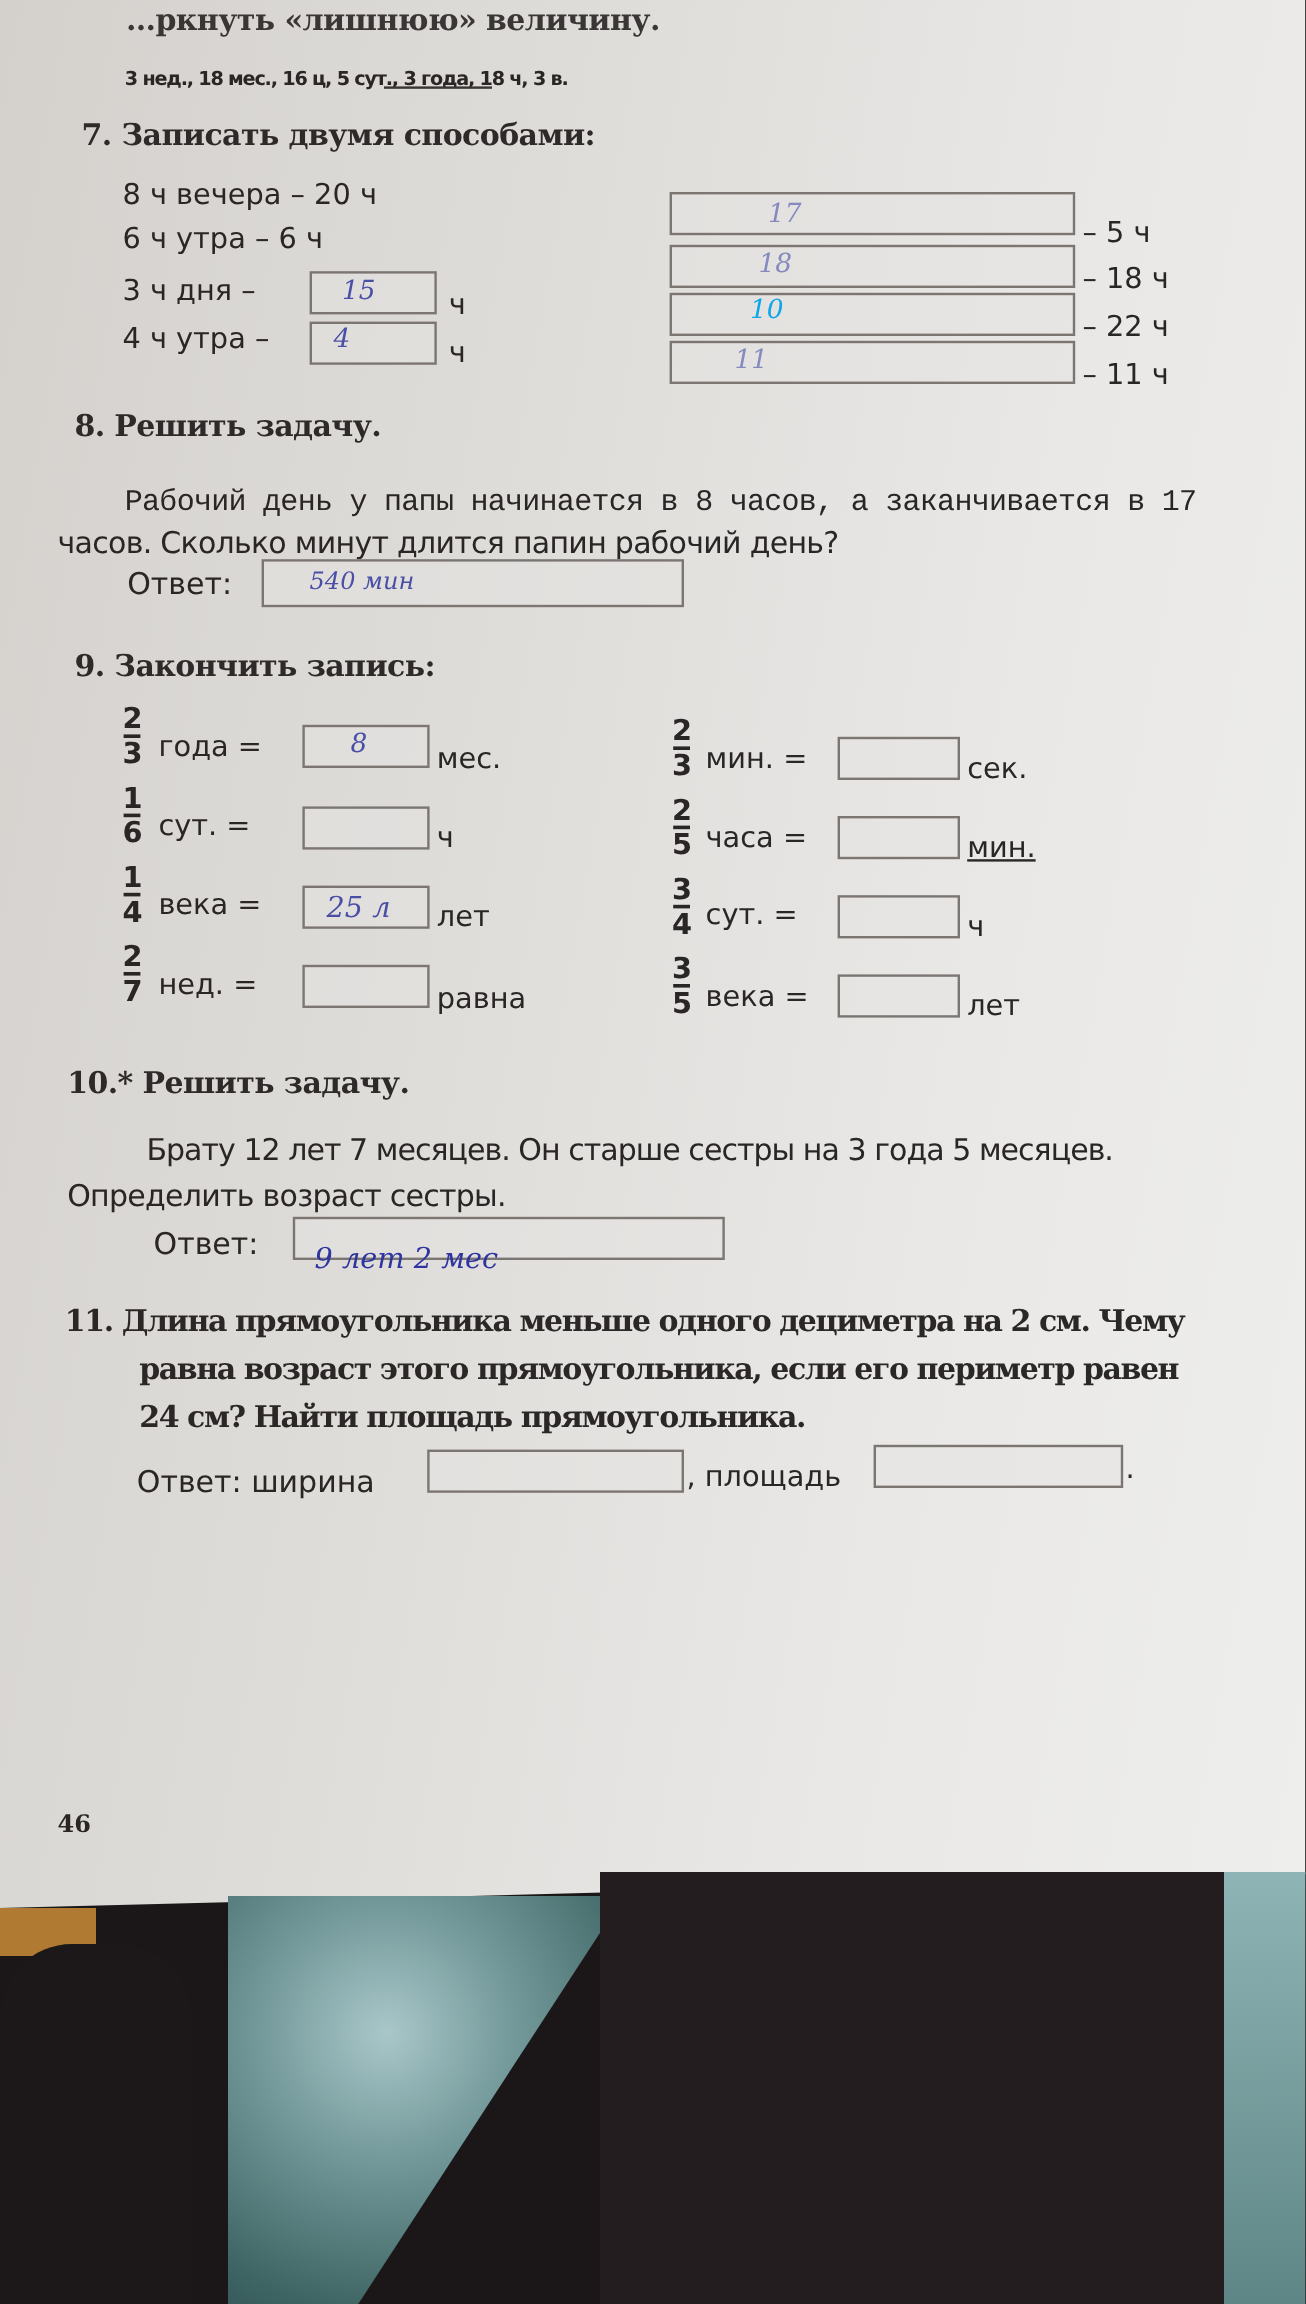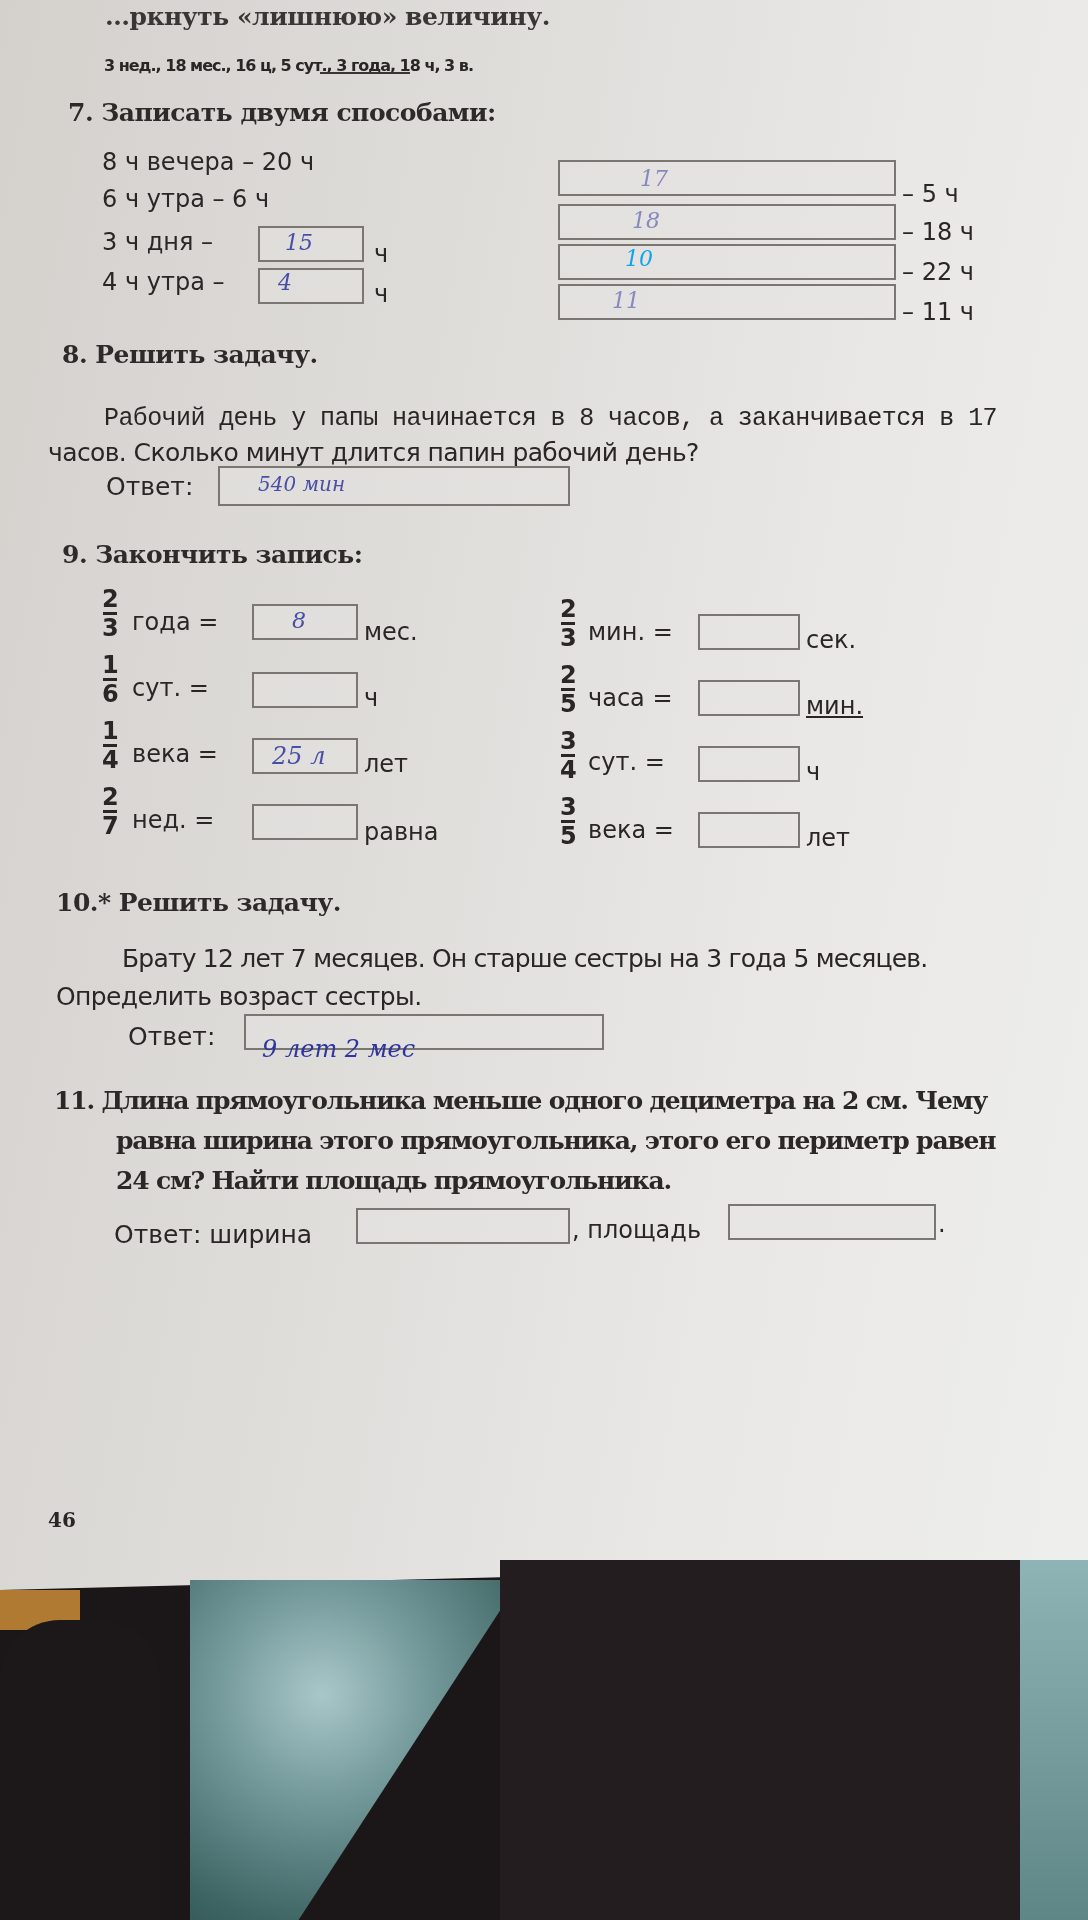--- a/index.html
+++ b/index.html
@@ -170,21 +170,21 @@
 <div class="txt" style="left:806px; top:824px;">лет</div>
 
 <div class="txt heading" style="left:56px; top:888px;">10.* Решить задачу.</div>
 <div class="txt" style="left:122px; top:944px; font-size:25px; letter-spacing:-0.8px;">Брату 12 лет 7 месяцев. Он старше сестры на 3 года 5 месяцев.</div>
 <div class="txt" style="left:56px; top:982px; font-size:25px; letter-spacing:-0.6px;">Определить возраст сестры.</div>
 <div class="txt" style="left:128px; top:1022px; font-size:25px;">Ответ:</div>
 <div class="box" style="left:244px; top:1014px; width:360px; height:36px;"></div>
 <div class="hand" style="left:262px; top:1018px; color:#2f35a0; font-size:24px;margin-top:17px;">9 лет 2 мес</div>
 
 <div class="txt serif" style="left:54px; top:1086px; font-size:25px; letter-spacing:-1.2px;">11. Длина прямоугольника меньше одного дециметра на 2 см. Чему</div>
-<div class="txt serif" style="left:116px; top:1126px; font-size:25px; letter-spacing:-1.2px;">равна ширина этого прямоугольника, этого его периметр равен</div>
+<div class="txt serif" style="left:116px; top:1126px; font-size:25px; letter-spacing:-1.2px;">равна возраст этого прямоугольника, если его периметр равен</div>
 <div class="txt serif" style="left:116px; top:1166px; font-size:25px; letter-spacing:-1.2px;">24 см? Найти площадь прямоугольника.</div>
 <div class="txt" style="left:114px; top:1220px; font-size:25px;">Ответ: ширина</div>
 <div class="box" style="left:356px; top:1208px; width:214px; height:36px;"></div>
 <div class="txt" style="left:572px; top:1216px; font-size:24px;">, площадь</div>
 <div class="box" style="left:728px; top:1204px; width:208px; height:36px;"></div>
 <div class="txt" style="left:938px; top:1210px;">.</div>
 
 <div class="txt page-num" style="left:48px; top:1508px;">46</div>
 
 </body></html>

